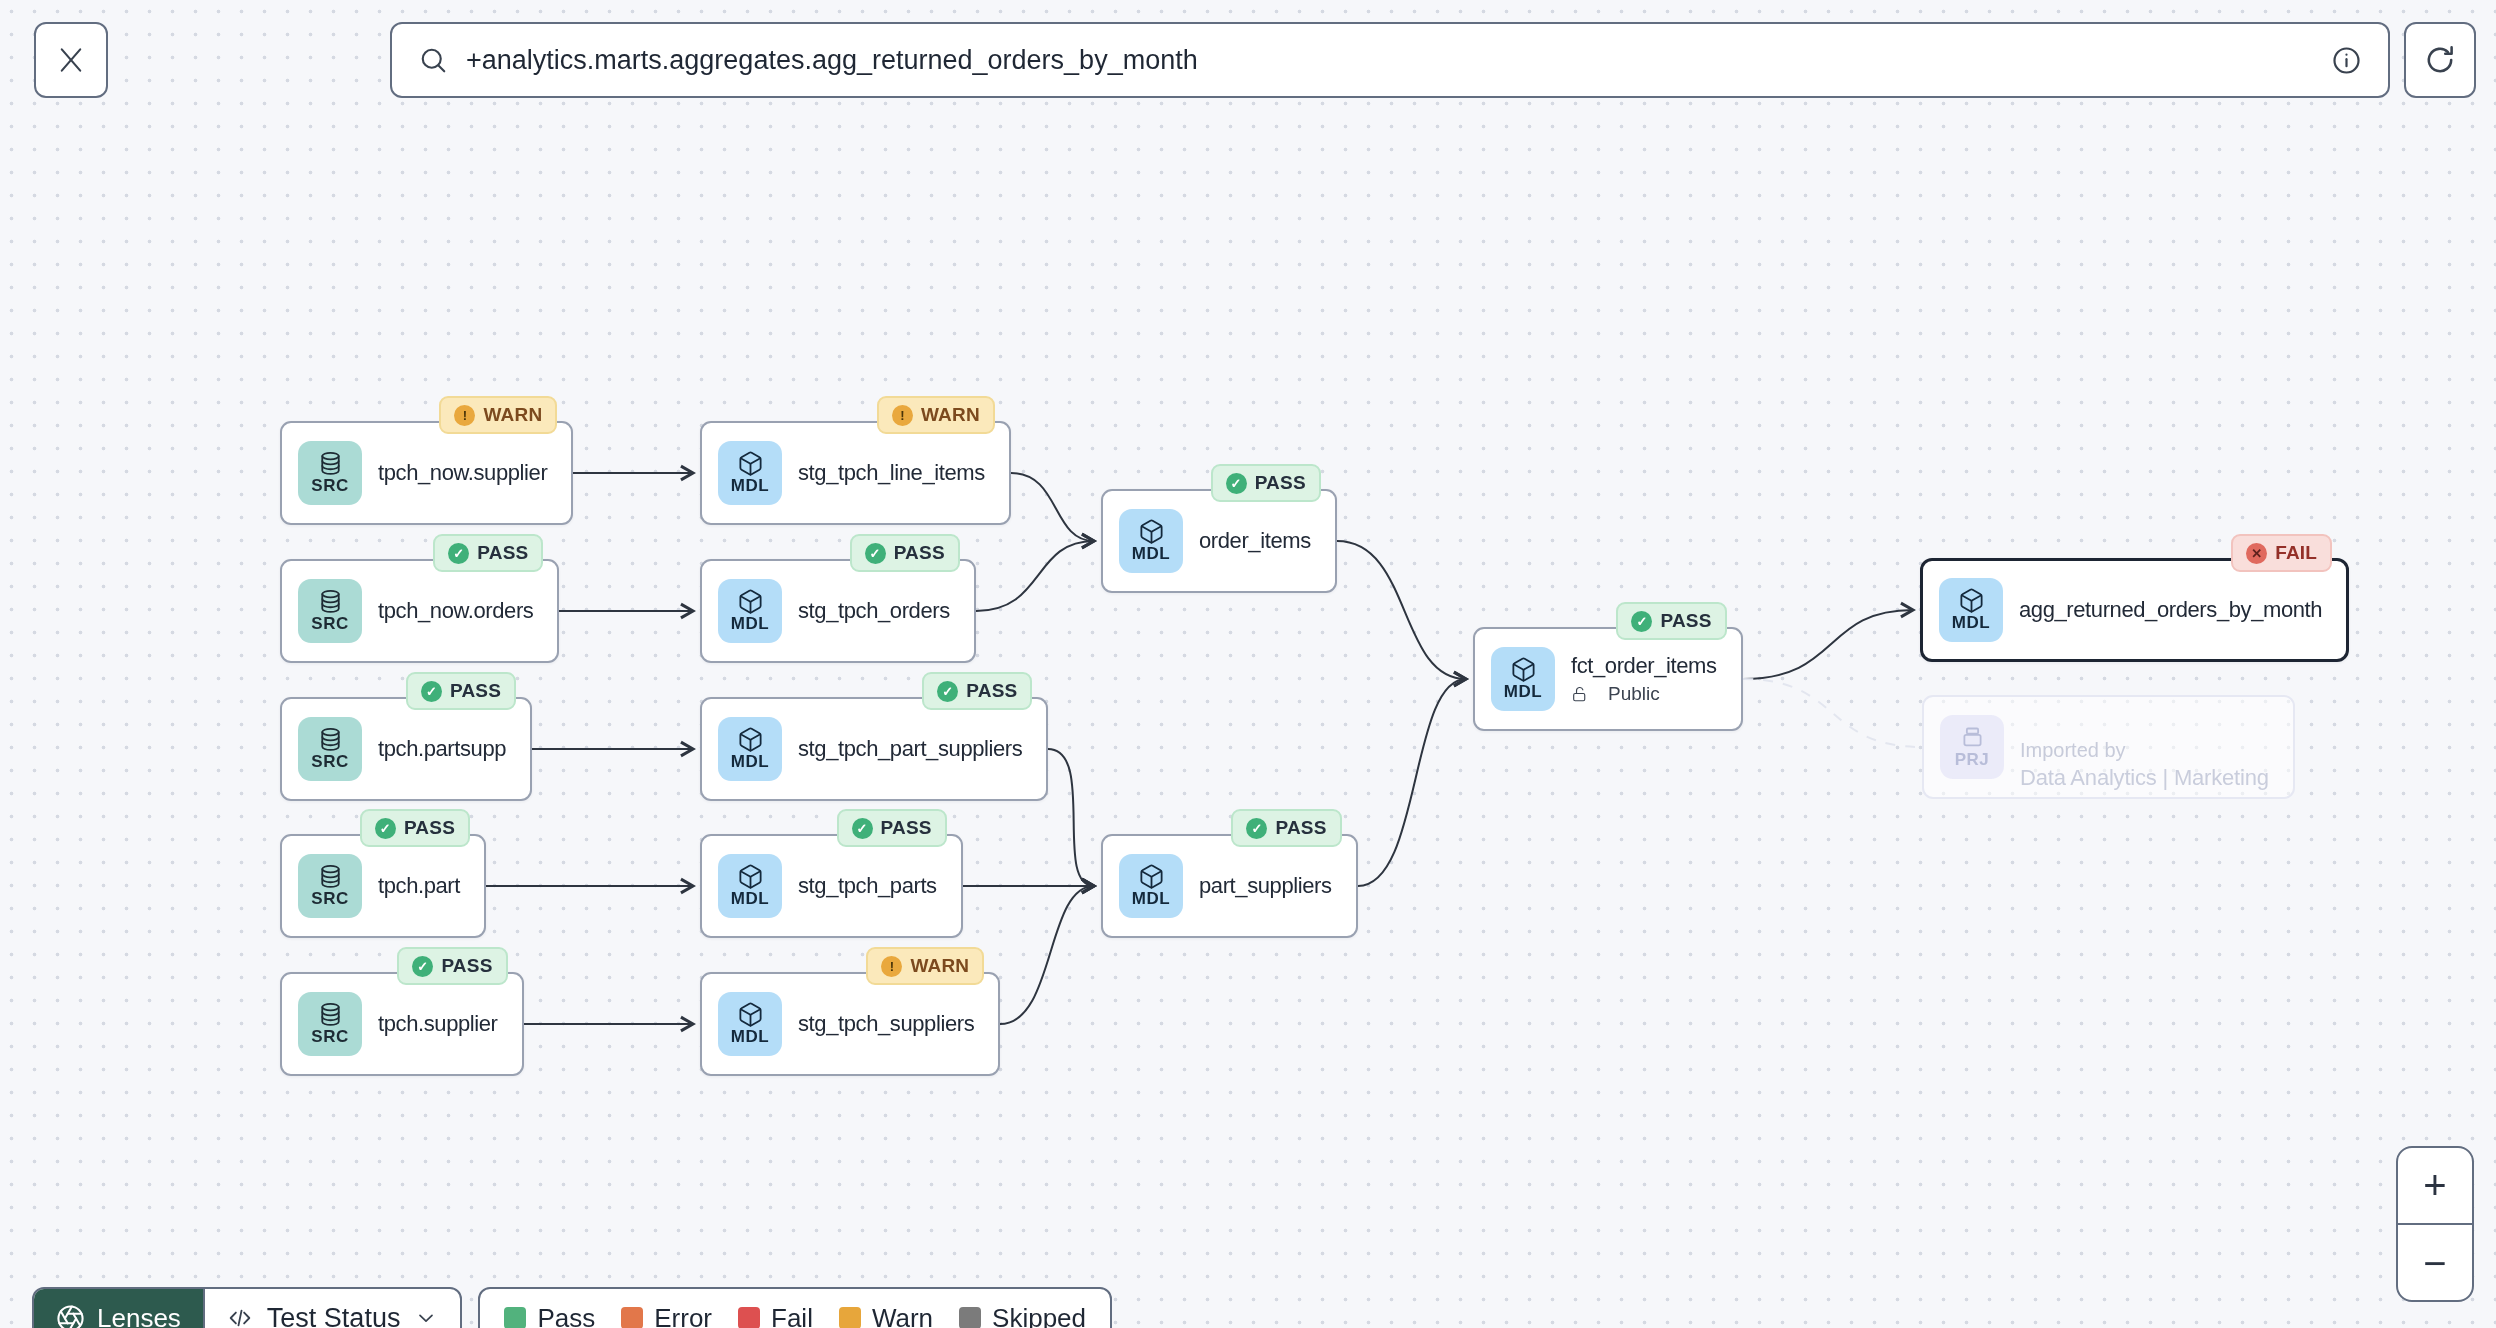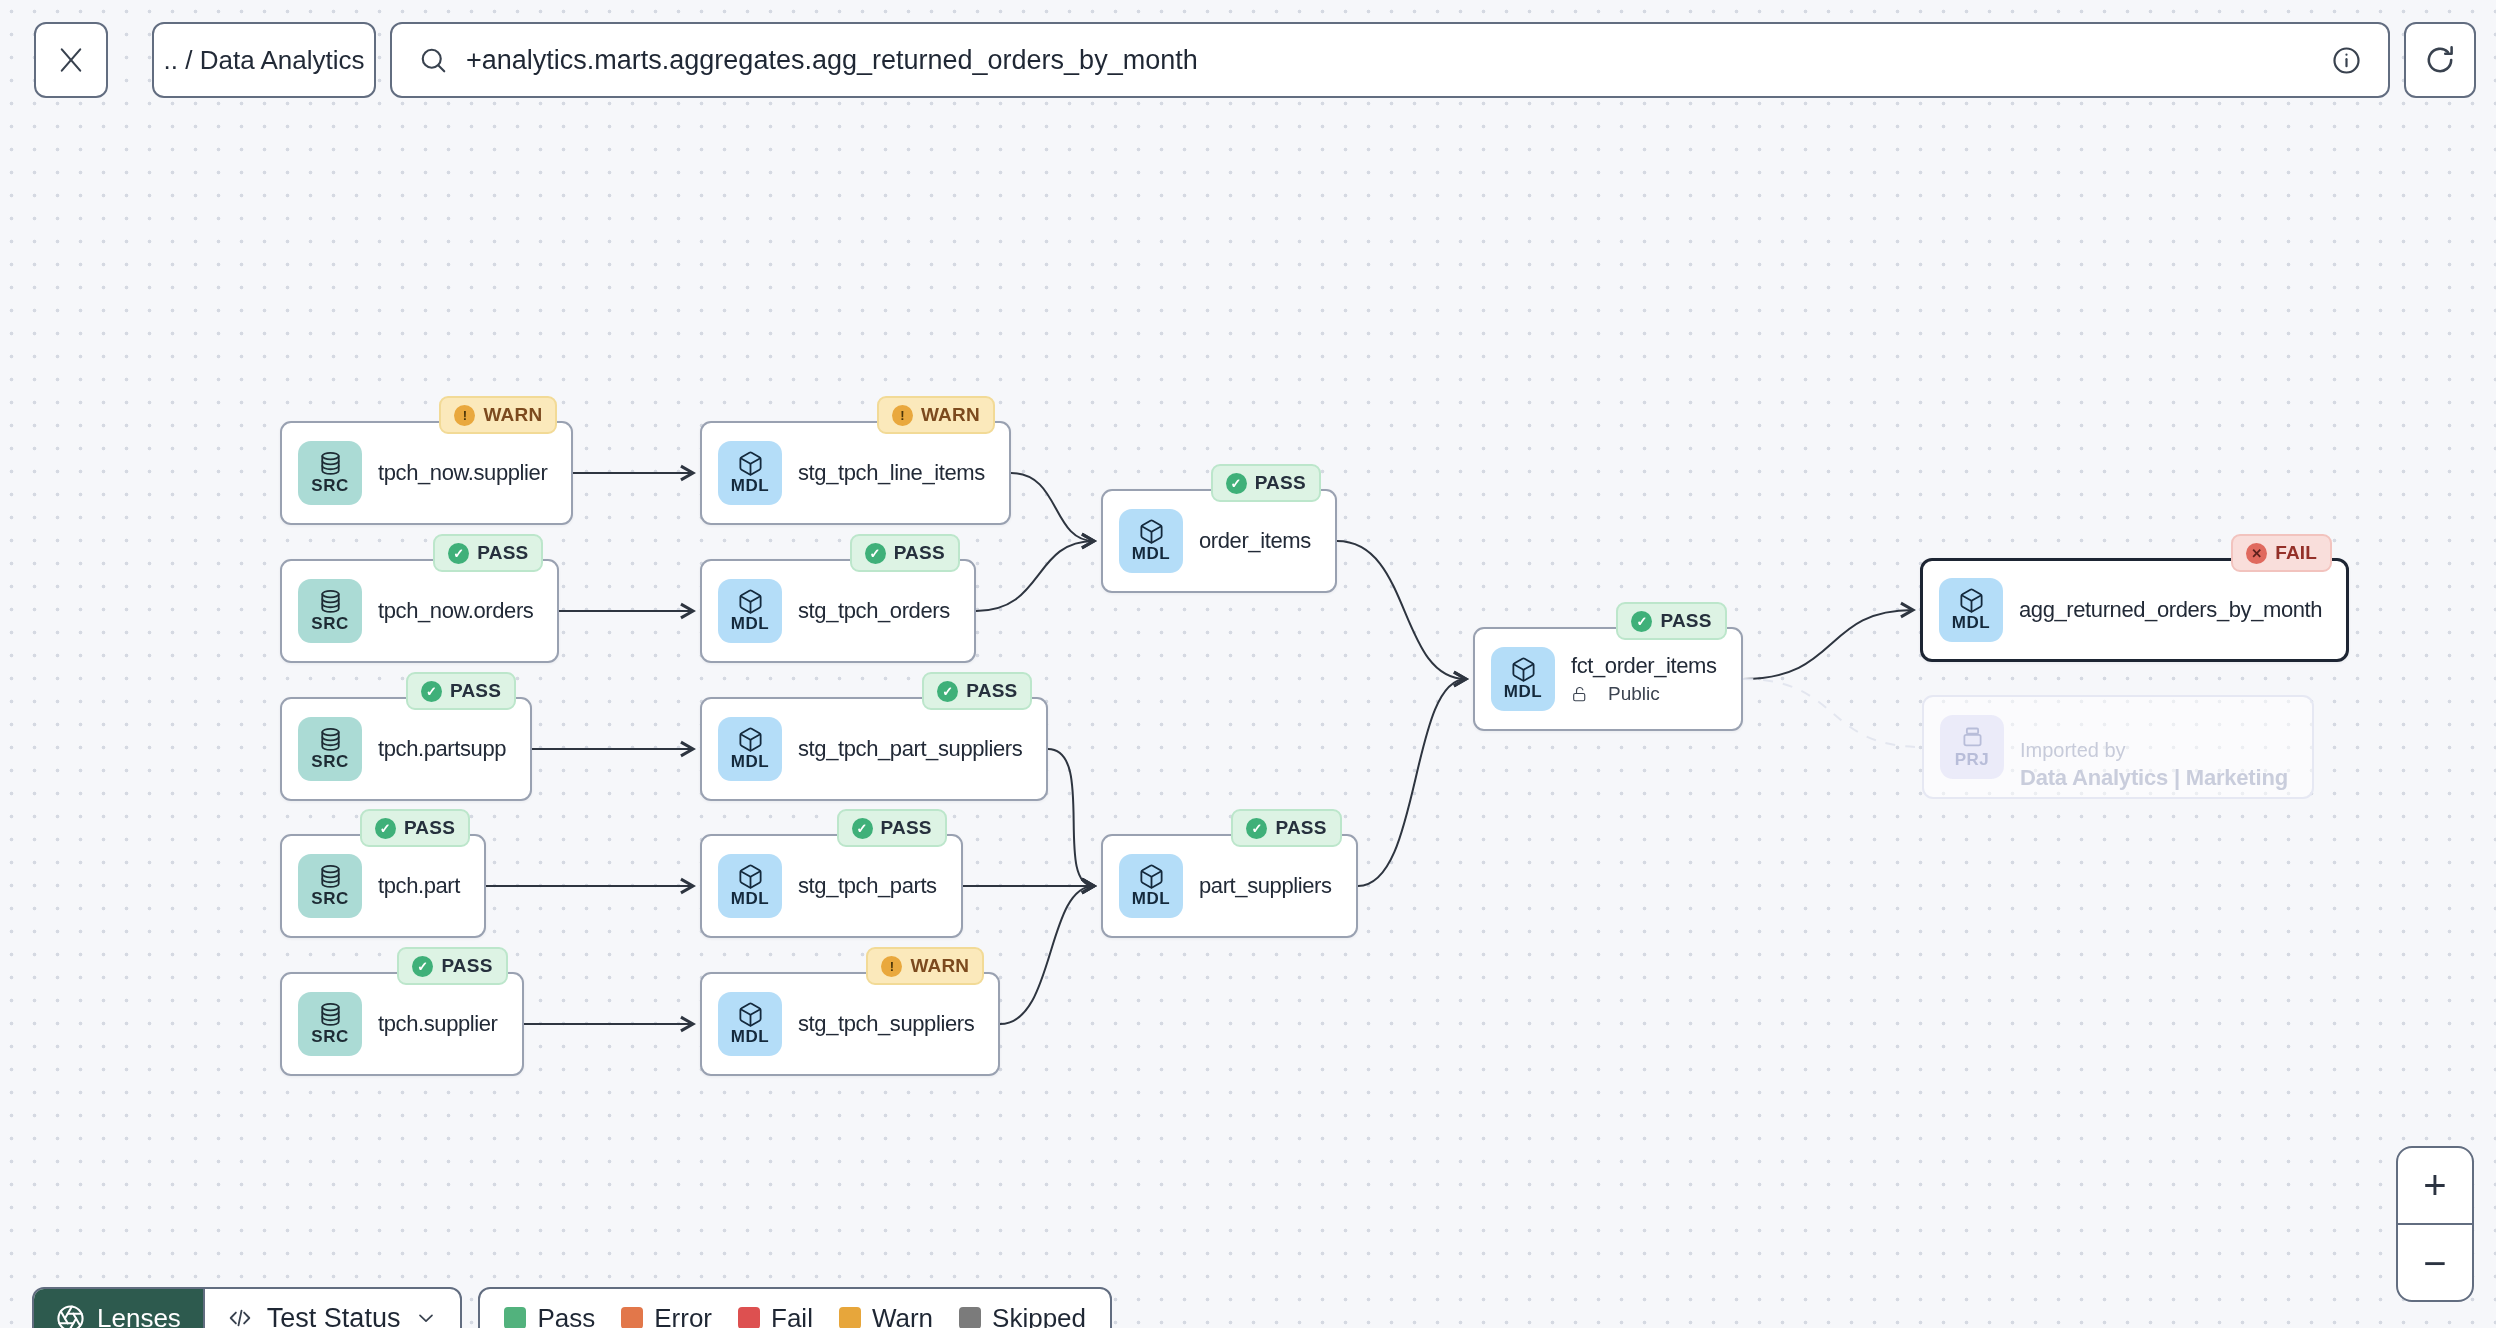--- a/index.html
+++ b/index.html
@@ -20,21 +20,21 @@
   .iconbox{width:64px;height:64px;border-radius:13px;display:flex;flex-direction:column;
     align-items:center;justify-content:center;gap:0;flex:0 0 auto;}
   .iconbox svg{width:27px;height:27px;display:block;}
   .klabel{font-size:17px;font-weight:700;letter-spacing:.5px;line-height:1.1;}
   .ntext{display:flex;flex-direction:column;justify-content:center;}
   .nlabel{font-size:22px;letter-spacing:-.4px;color:#222a37;white-space:nowrap;}
   .access{display:flex;align-items:center;gap:20px;font-size:19px;color:#3b4350;margin-top:4px;}
   .access svg{width:17px;height:17px;}
   .gtext{display:flex;flex-direction:column;justify-content:center;}
   .gtitle{font-size:20px;color:#c7cbda;white-space:nowrap;margin-top:36px;}
-  .glabel{font-size:22px;color:#c9cdDC;letter-spacing:-.2px;white-space:nowrap;margin-top:3px;font-weight:bold;}
+  .glabel{font-size:22px;color:#c9cdDC;letter-spacing:-.2px;white-space:nowrap;margin-top:3px;}
   .badge{position:absolute;top:-27px;right:14px;height:38px;box-sizing:border-box;
     display:flex;align-items:center;gap:8px;padding:0 13px;border-radius:9px;
     font-size:19px;font-weight:700;letter-spacing:.2px;}
   .bdot{width:21px;height:21px;border-radius:50%;display:flex;align-items:center;
     justify-content:center;font-size:13px;font-weight:700;line-height:1;}
 
   
   .chrome{position:absolute;z-index:5;background:#fff;border:2.5px solid #626d80;
     border-radius:12px;box-sizing:border-box;display:flex;align-items:center;color:#222a37;}
   button.chrome{cursor:pointer;padding:0;}
@@ -363,23 +363,20 @@
         </span>
       </div>
     </div>
 
   <button class="chrome" id="close-btn">
     <svg class="ic" width="34" height="34" viewBox="0 0 24 24" style="stroke-width:1.5">
       <path d="M5.5 4.5 18.5 19.5"></path>
         <path d="M18.5 4.5 5.5 19.5"></path>
       </svg>
   </button>
-  <div class="chrome" id="breadcrumb">
-    <span>.. / Data Analytics</span>
-  </div>
   <div class="chrome" id="searchbox">
     <svg class="ic" width="30" height="30" viewBox="0 0 24 24">
       <circle cx="11" cy="11" r="7.2"></circle>
         <path d="M21 21l-4.6-4.6"></path>
       </svg>
     <input type="text" value="+analytics.marts.aggregates.agg_returned_orders_by_month" style="">
     <svg class="ic" width="31" height="31" viewBox="0 0 24 24">
       <circle cx="12" cy="12" r="9.3"></circle>
         <path d="M12 11v5.4"></path>
         <path d="M11.99 7.5h.02"></path>

